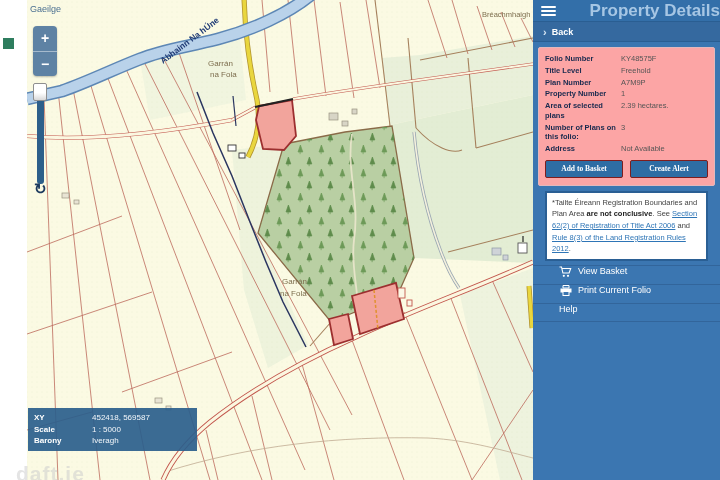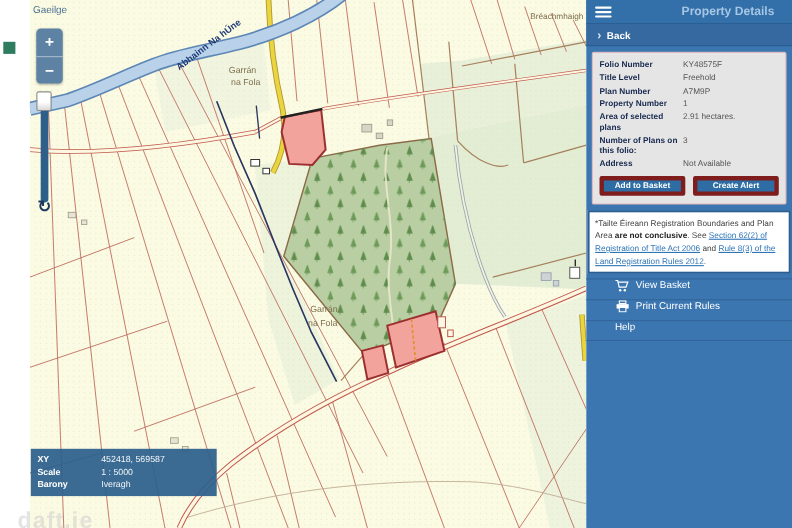--- a/index.html
+++ b/index.html
@@ -29,35 +29,35 @@
   #info-box .ilab { width:58px; color:#fff; font-weight:bold; font-size:8px; }
   #info-box .ival { color:#f2f6fa; font-size:8px; }
 
   #watermark { left:16px; top:462px; font-size:21px; font-weight:bold; color:rgba(205,205,205,.55); letter-spacing:1px; pointer-events:none; }
 
   
   #panel { position:absolute; right:0; top:0; width:187px; height:480px; background:#3b76b1; color:#fff; }
   #panel-header { height:22px; background:#336fa9; border-bottom:1px solid #2a5e92; display:flex; align-items:center; }
   #hamburger { width:15px; margin-left:8px; cursor:pointer; }
   #hamburger span { display:block; height:2px; background:#fff; margin:2px 0; border-radius:1px; }
-  #panel-title { flex:1; text-align:right; padding-right:16px; color:#a6c6e4; font-size:11px; font-weight:bold; }
+  #panel-title { flex:1; text-align:right; padding-right:0; color:#a6c6e4; font-size:17px; font-weight:bold; }
 
   #back-row { height:20px; background:#35699f; border-bottom:1px solid #2a5e92; display:flex; align-items:center; padding-left:10px; cursor:pointer; }
   #back-row .chev { font-size:11px; font-weight:bold; margin-right:5px; color:#d7e6f4; }
   #back-row .blab { font-size:9px; font-weight:bold; color:#fff; }
 
-  #details-card { margin:5px; background:#e5e5e5; border:1px solid #e3b8bc; border-radius:2px; padding:6px 6px 7px 6px; }
+  #details-card { margin:5px; background:#fca5a5; border:1px solid #e3b8bc; border-radius:2px; padding:6px 6px 7px 6px; }
   .drow { display:flex; margin-bottom:2px; }
   .dlab { width:76px; font-size:7.5px; font-weight:bold; color:#17294e; line-height:1.3; flex-shrink:0; }
   .dval { font-size:7.5px; color:#555; line-height:1.3; }
   #card-buttons { display:flex; gap:7px; margin-top:6px; }
-  .cbtn { flex:1; height:18px; background:#2e6da4; border:4px solid #7f1d1d; border-radius:2px; color:#fff;
-          font-size:7.5px; font-weight:bold; display:flex; align-items:center; justify-content:center; cursor:pointer; }
-
-  #disclaimer { margin:4px 1px; background:#fff; border:2px solid #2a5f94; padding:4px 5px; font-size:7.5px; color:#444; line-height:1.55; }
+  .cbtn { flex:1; height:18px; background:#2e6da4; border:1px solid #7f1d1d; border-radius:2px; color:#fff;
+          font-size:7.5px; font-weight:bold; display:flex; align-items:center; justify-content:center; cursor:pointer;font-family:Liberation Serif, serif; }
+
+  #disclaimer { margin:4px 12px; background:#fff; border:2px solid #2a5f94; padding:4px 5px; font-size:7.5px; color:#444; line-height:1.55; }
   #disclaimer .bold { font-weight:bold; color:#222; }
   #disclaimer .lnk { color:#2e75b6; text-decoration:underline; cursor:pointer; }
 
   #panel-menu { margin-top:4px; }
   .mitem { height:19px; display:flex; align-items:flex-start; gap:6px; padding-left:26px; font-size:9px; color:#fff;
            border-top:1px solid #32659b; cursor:pointer; }
   .mitem:last-child { border-bottom:1px solid #32659b; }
   .micon { width:13px; display:flex; justify-content:center; }
 
   .svg-label { font-family:"Liberation Sans", sans-serif; }
@@ -263,21 +263,21 @@
       <div class="drow">
           <span class="dlab">Plan Number</span>
           <span class="dval">A7M9P</span>
         </div>
       <div class="drow">
           <span class="dlab">Property Number</span>
           <span class="dval">1</span>
         </div>
       <div class="drow">
           <span class="dlab">Area of selected plans</span>
-          <span class="dval">2.91 hectares.</span>
+          <span class="dval">2.39 hectares.</span>
         </div>
       <div class="drow">
           <span class="dlab">Number of Plans on this folio:</span>
           <span class="dval">3</span>
         </div>
       <div class="drow">
           <span class="dlab">Address</span>
           <span class="dval">Not Available</span>
         </div>
       <div id="card-buttons">
@@ -300,21 +300,21 @@
         <span>View Basket</span>
       </div>
       <div class="mitem">
         <span class="micon">
           <svg width="12" height="11" viewBox="0 0 12 11">
               <path d="M3,0.5 h6 v2.5 h-6 z" fill="none" stroke="#fff" stroke-width="1"></path>
               <rect x="0.5" y="3.5" width="11" height="4" fill="#fff"></rect>
               <rect x="3" y="6.5" width="6" height="4" fill="#3b76b1" stroke="#fff" stroke-width="1"></rect>
             </svg>
         </span>
-        <span>Print Current Rules</span>
+        <span>Print Current Folio</span>
       </div>
       <div class="mitem">
         <span>Help</span>
       </div>
     </div>
   </div>
 
 </div>
 
 </body></html>

